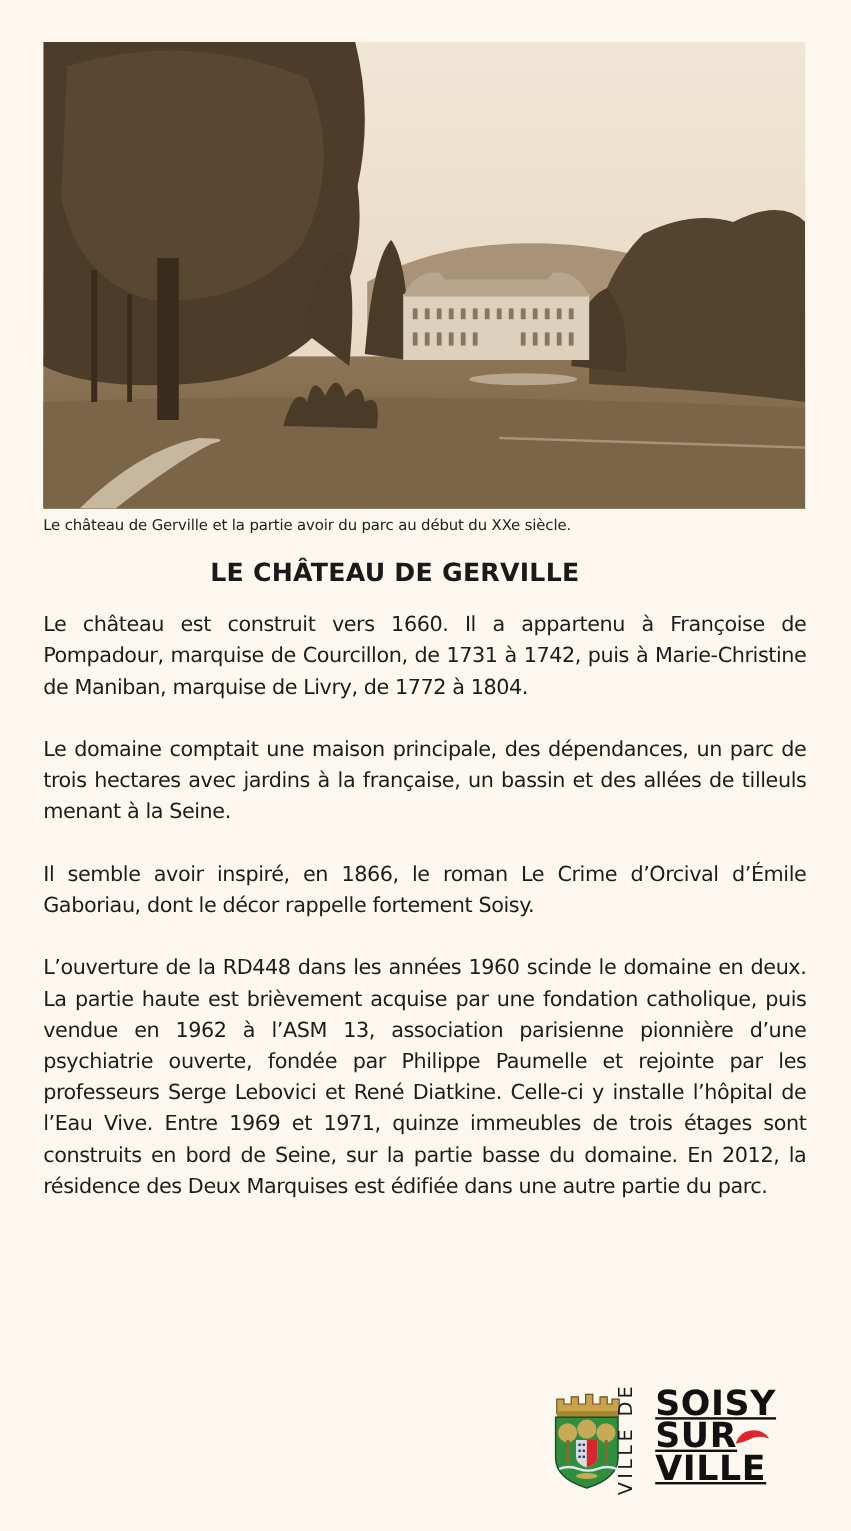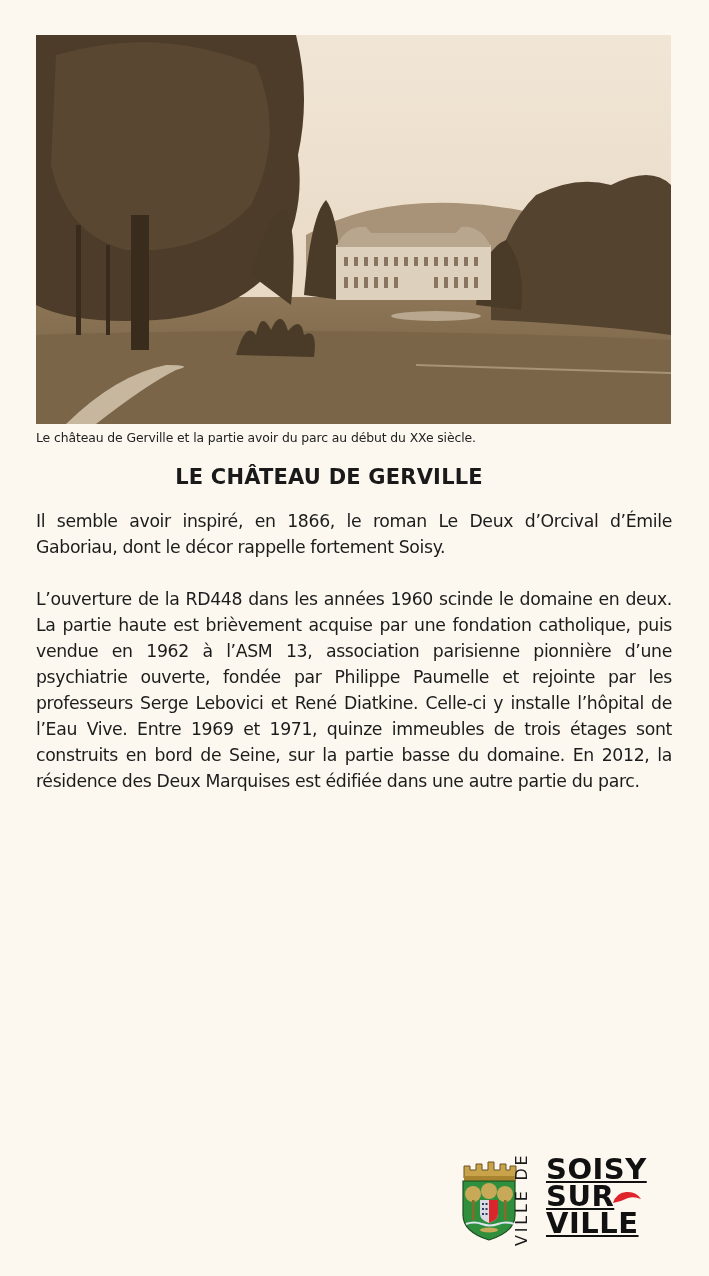--- a/index.html
+++ b/index.html
@@ -121,21 +121,23 @@
 
     <path d="M380 330 L635 338" stroke="#a89278" stroke-width="2"></path>
   </svg>
 </div>
 
 <div class="caption">Le château de Gerville et la partie avoir du parc au début du XXe siècle.</div>
 
 <h1 class="title" style="margin:0;">LE CHÂTEAU DE GERVILLE</h1>
 
 <div class="body">
-  <p class="para">Il semble avoir inspiré, en 1866, le roman Le Deux d’Orcival d’Émile Gaboriau, dont le décor rappelle fortement Soisy.</p>
+  <p class="para">Le château est construit vers 1660. Il a appartenu à Françoise de Pompadour, marquise de Courcillon, de 1731 à 1742, puis à Marie-Christine de Maniban, marquise de Livry, de 1772 à 1804.</p>
+  <p class="para">Le domaine comptait une maison principale, des dépendances, un parc de trois hectares avec jardins à la française, un bassin et des allées de tilleuls menant à la Seine.</p>
+  <p class="para">Il semble avoir inspiré, en 1866, le roman Le Crime d’Orcival d’Émile Gaboriau, dont le décor rappelle fortement Soisy.</p>
   <p class="para">L’ouverture de la RD448 dans les années 1960 scinde le domaine en deux. La partie haute est brièvement acquise par une fondation catholique, puis vendue en 1962 à l’ASM 13, association parisienne pionnière d’une psychiatrie ouverte, fondée par Philippe Paumelle et rejointe par les professeurs Serge Lebovici et René Diatkine. Celle-ci y installe l’hôpital de l’Eau Vive. Entre 1969 et 1971, quinze immeubles de trois étages sont construits en bord de Seine, sur la partie basse du domaine. En 2012, la résidence des Deux Marquises est édifiée dans une autre partie du parc.</p>
 </div>
 
 <div class="logo">
   <svg class="crest" width="58" height="82" viewBox="0 0 58 82">
 
     <path d="M4 18 L4 6 L10 6 L10 10 L16 10 L16 4 L22 4 L22 10 L28 10 L28 2 L34 2 L34 10 L40 10 L40 4 L46 4 L46 10 L50 10 L50 6 L56 6 L56 18 Z" fill="#c9a34a" stroke="#6b5224" stroke-width="1"></path>
     <rect x="4" y="16" width="52" height="5" fill="#a8842e"></rect>
 
     <path d="M3 21 L55 21 L55 55 Q55 72 29 80 Q3 72 3 55 Z" fill="#2f8f3c" stroke="#1d4d22" stroke-width="1.2"></path>

